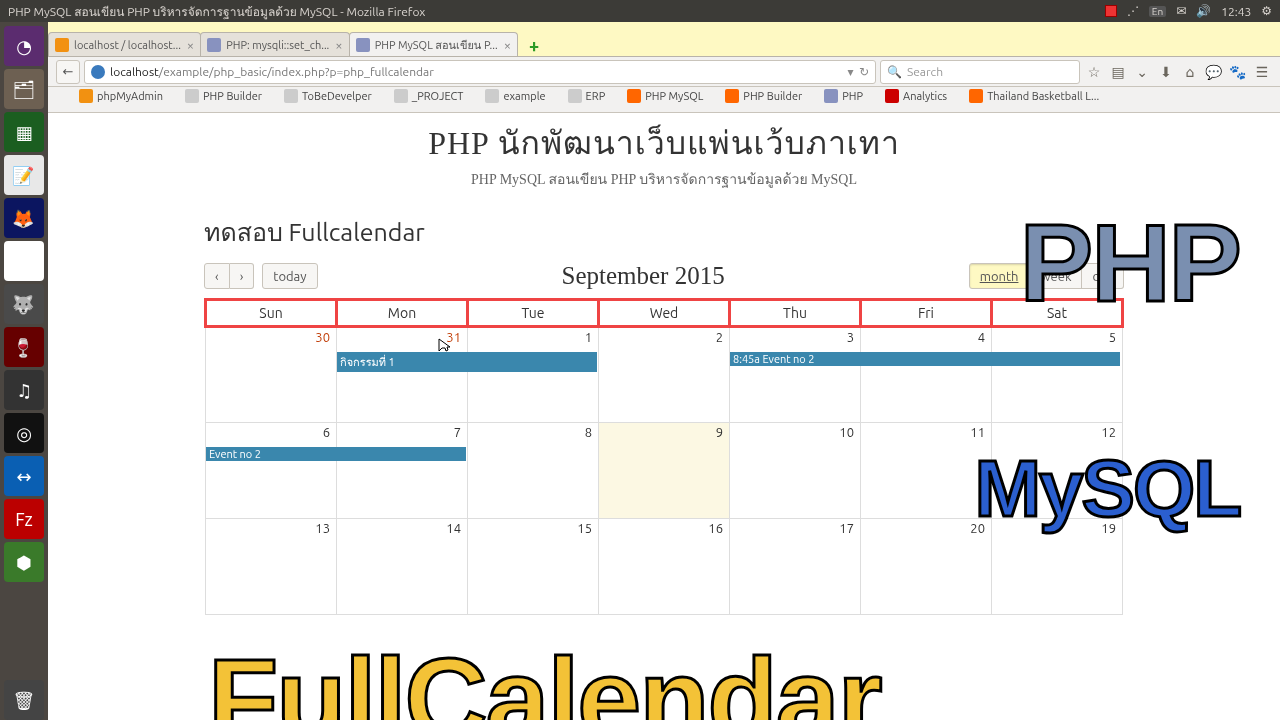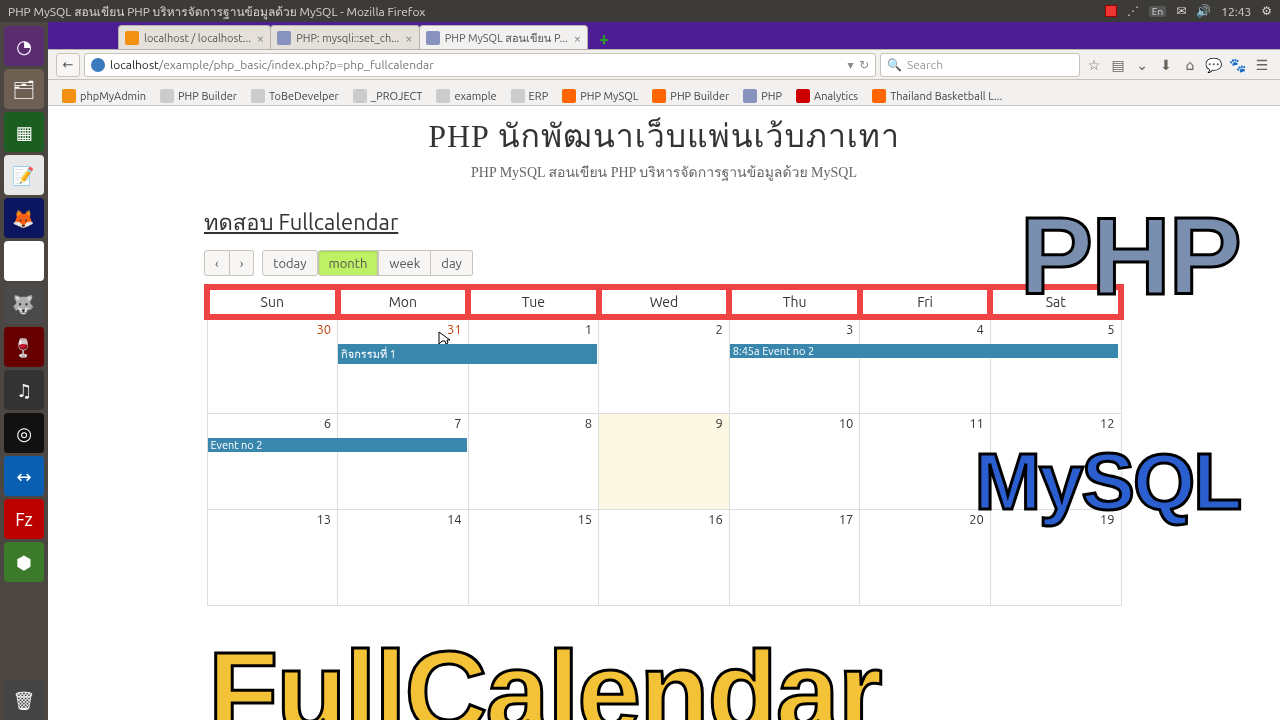--- a/index.html
+++ b/index.html
@@ -33,22 +33,22 @@
 .tv { background:#0a5fb3; }
 .fz { background:#b00; }
 .dv { background:#3a7a2a; }
 .tr { background:#444; }
 
 
 .win { position:absolute; left:48px; top:22px; right:0; bottom:0; background:#f2f1f0;
   display:flex; flex-direction:column; }
 
 
-.tabstrip { height:28px; background:#4c1d95; display:flex; align-items:flex-end;
-  border-bottom:1px solid #b8b3aa; padding-left:70px; }
+.tabstrip { height:35px; background:#fef9c3; display:flex; align-items:flex-end;
+  border-bottom:1px solid #b8b3aa; }
 .tab { height:24px; border:1px solid #b8b3aa; border-bottom:none; border-radius:4px 4px 0 0;
   background:#e5e1da; display:flex; align-items:center; padding:0 6px; font-size:11px;
   color:#555; max-width:185px; margin-right:-1px; }
 .tab.active { background:#f2f1f0; }
 .tab .fav { width:14px; height:14px; margin-right:5px; flex-shrink:0; border-radius:2px; }
 .tab .txt { overflow:hidden; white-space:nowrap; text-overflow:ellipsis; flex:1; }
 .tab .x { margin-left:6px; color:#888; font-size:13px; }
 .newtab { width:22px; height:22px; color:#2d9b27; font-size:18px; font-weight:bold;
   display:flex; align-items:center; justify-content:center; margin-left:6px; }
 
@@ -62,46 +62,46 @@
   display:flex; align-items:center; padding:0 6px; font-size:12px; color:#777; }
 .url .earth { width:14px; height:14px; background:#3a7abd; border-radius:50%; margin-right:5px; }
 .url b { color:#222; font-weight:normal; }
 .search { width:200px; height:24px; border:1px solid #c9c4bb; border-radius:3px;
   background:#fff; display:flex; align-items:center; padding:0 6px; font-size:12px; color:#999; }
 .search .mg { margin-right:5px; }
 .ico { width:20px; height:20px; display:flex; align-items:center; justify-content:center;
   color:#6b665d; font-size:14px; }
 
 
-.bmbar { height:26px; background:#f2f1f0; display:flex; align-items:flex-end; padding:0 8px;
-  gap:2px; border-bottom:1px solid #c9c4bb; font-size:11px; color:#444; }
+.bmbar { height:26px; background:#f2f1f0; display:flex; align-items:flex-start; padding:0 25px;
+  gap:10px; border-bottom:1px solid #c9c4bb; font-size:11px; color:#444; }
 .bm { display:flex; align-items:center; padding:2px 6px; border-radius:3px; }
 .bm .bfav { width:14px; height:14px; margin-right:4px; border-radius:2px; }
 
 
 .page { flex:1; background:#fff; overflow:hidden; position:relative; }
 .inner { max-width:960px; margin:0 auto; padding:0 20px; }
 .hdrimg { text-align:center; padding:4px 0 8px; }
 .hdrimg .big { font-family:serif; font-size:32px; color:#333; letter-spacing:1px; }
 .hdrimg .sub { font-family:serif; font-size:14px; color:#666; }
-.pgtitle { font-size:22px; color:#333; margin:14px 0 10px 0;text-decoration:underline; }
+.pgtitle { font-size:25px; color:#333; margin:14px 0 10px 0; }
 
 
 .caltop { display:flex; align-items:center; margin-bottom:8px; }
 .btngrp { display:flex; }
 .cbtn { border:1px solid #c9c4bb; background:#f7f6f4; height:26px; padding:0 10px;
   font-size:13px; color:#555; display:flex; align-items:center; }
 .cbtn:first-child { border-radius:3px 0 0 3px; }
 .cbtn:last-child { border-radius:0 3px 3px 0; border-left:none; }
 .cbtn.solo { border-radius:3px; margin-left:8px; }
-.cbtn.active { background:#bef264; box-shadow:inset 0 1px 2px rgba(0,0,0,.15); }
+.cbtn.active { background:#fef9c3; box-shadow:inset 0 1px 2px rgba(0,0,0,.15);text-decoration:underline; }
 .calmonth { flex:1; text-align:center; font-size:25px; color:#333; font-family:serif; }
 .calview { display:flex; }
 .caltable { width:100%; border-collapse:collapse; table-layout:fixed; font-family:Georgia,serif; }
-.caltable th { border:6px solid #ef4444; padding:4px; font-weight:normal; font-size:14px;
+.caltable th { border:3px solid #ef4444; padding:4px; font-weight:normal; font-size:14px;
   color:#333; background:#fff; }
 .caltable td { border:1px solid #ddd; height:96px; vertical-align:top; position:relative;
   font-size:12px; color:#333; }
 .caltable td .dn { position:absolute; top:2px; right:6px; font-size:13px; }
 .caltable td.other .dn { color:#c2410c; }
 .caltable td.today { background:#fcf8e3; }
 .evt { background:#3a87ad; color:#fff; font-size:11px; padding:1px 3px; margin-top:6px;
   white-space:nowrap; overflow:hidden; }
 .evt.span2 { position:absolute; left:0; top:18px; width:200%; z-index:2; }
 .evt.span3 { position:absolute; left:0; top:18px; width:300%; z-index:2; }
@@ -216,20 +216,21 @@
         <div class="sub">PHP MySQL สอนเขียน PHP บริหารจัดการฐานข้อมูลด้วย MySQL</div>
       </div>
       <div class="pgtitle">ทดสอบ Fullcalendar</div>
 
       <div class="caltop">
         <div class="btngrp">
           <div class="cbtn">‹</div>
           <div class="cbtn">›</div>
         </div>
         <div class="cbtn solo">today</div>
+        <div class="calmonth">September 2015</div>
         <div class="calview">
           <div class="cbtn active">month</div>
           <div class="cbtn">week</div>
           <div class="cbtn">day</div>
         </div>
       </div>
 
       <table class="caltable">
         <thead>
             <tr id="calhead">

